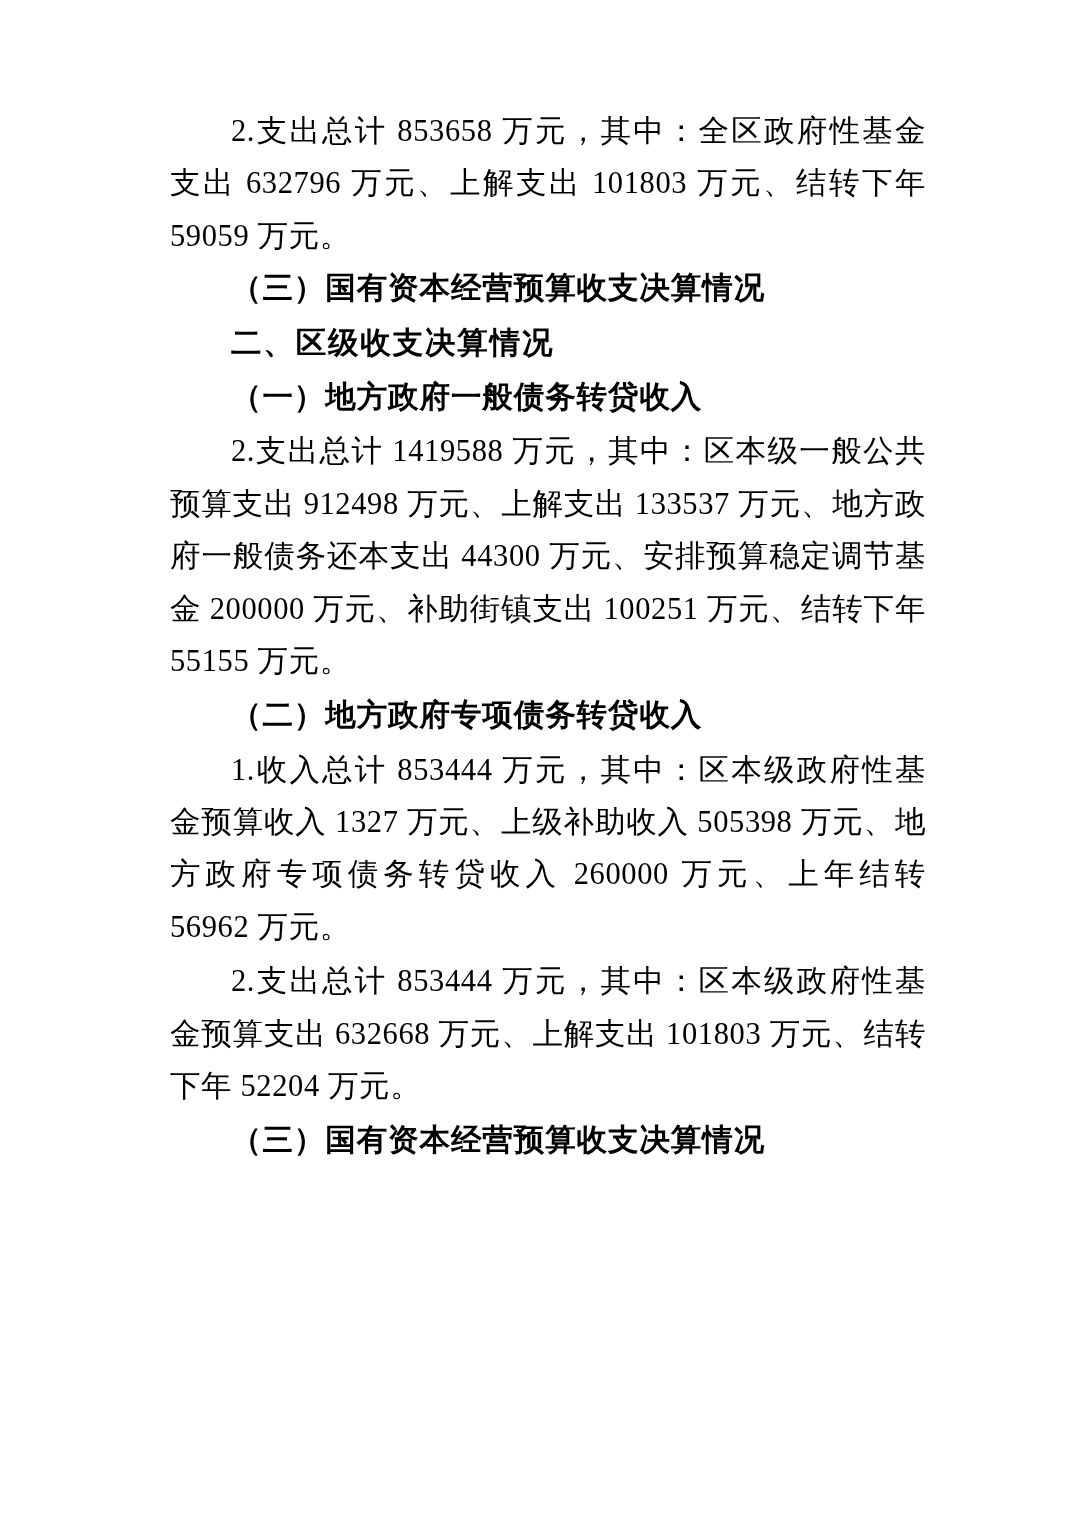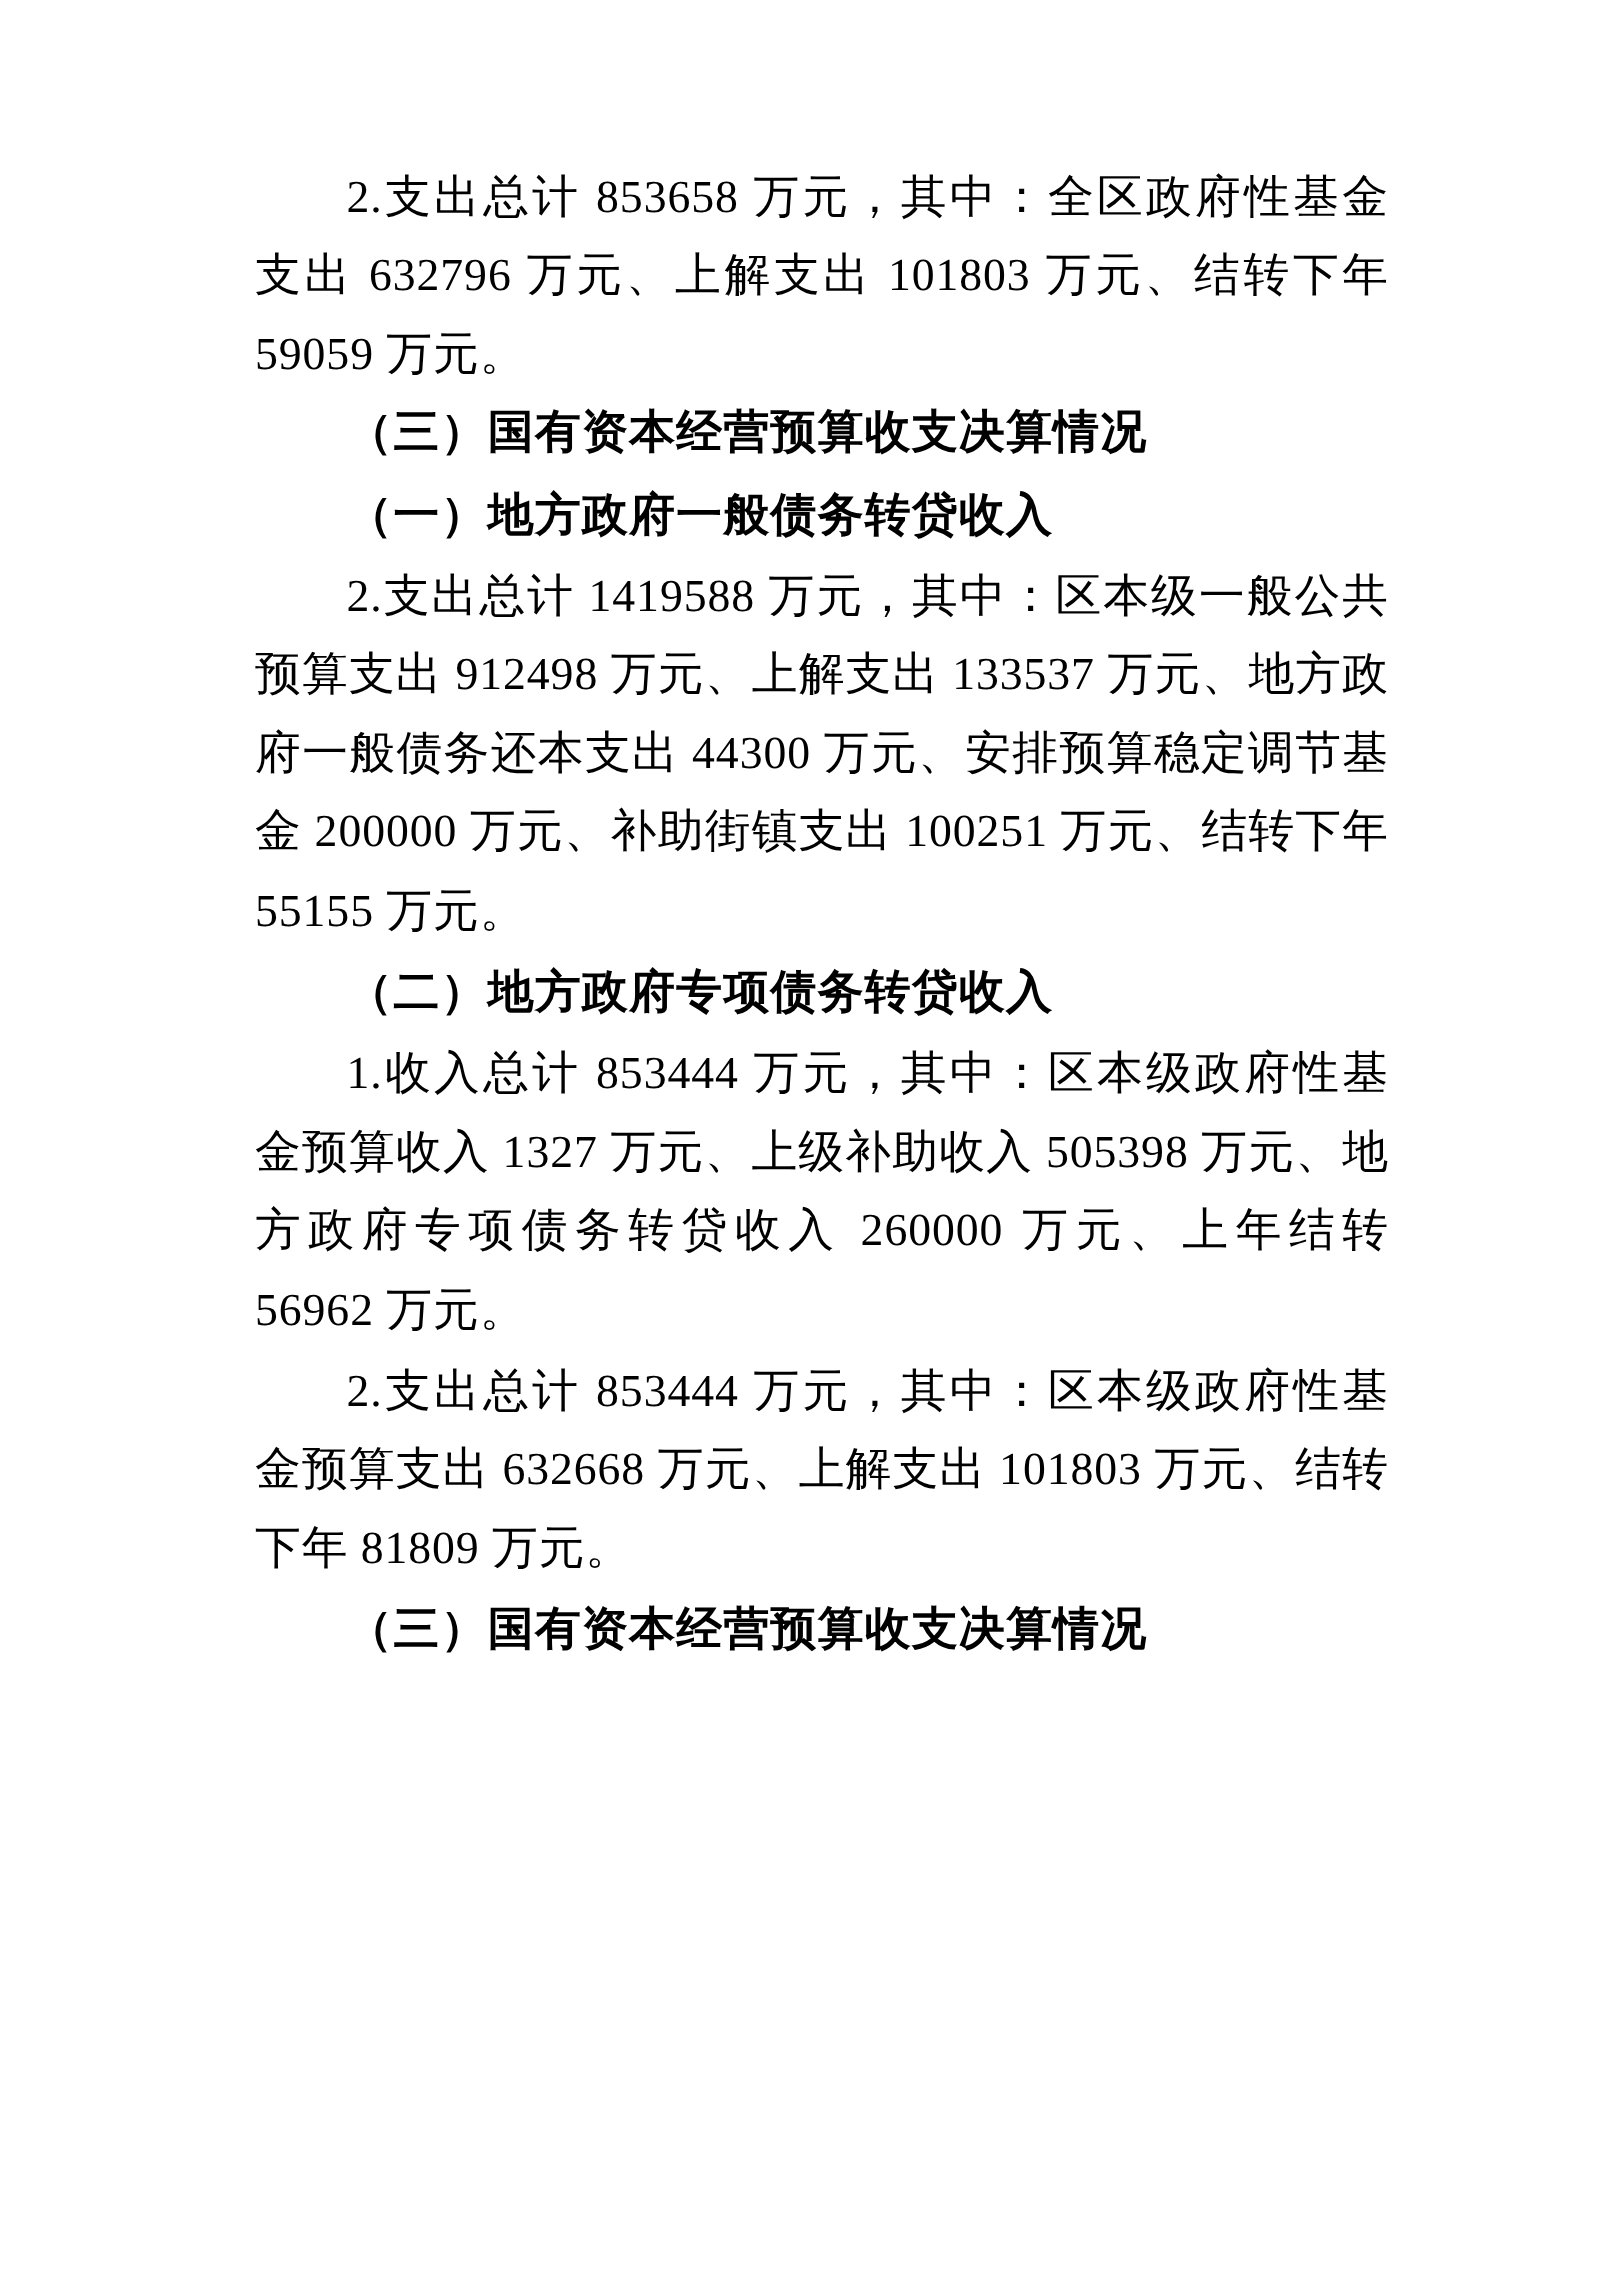--- a/index.html
+++ b/index.html
@@ -44,21 +44,22 @@
     margin-bottom: 0;
   }
 </style>
 </head>
 <body>
 
 <div class="page">
   <div class="doc-body">
     <p class="tight">2.支出总计 853658 万元，其中：全区政府性基金支出 632796 万元、上解支出 101803 万元、结转下年 59059 万元。</p>
     <p class="sub-heading">（三）国有资本经营预算收支决算情况</p>
+    <p class="heading">二、区级收支决算情况</p>
     <p class="sub-heading">（一）地方政府一般债务转贷收入</p>
     <p>2.支出总计 1419588 万元，其中：区本级一般公共预算支出 912498 万元、上解支出 133537 万元、地方政府一般债务还本支出 44300 万元、安排预算稳定调节基金 200000 万元、补助街镇支出 100251 万元、结转下年 55155 万元。</p>
     <p class="sub-heading">（二）地方政府专项债务转贷收入</p>
     <p>1.收入总计 853444 万元，其中：区本级政府性基金预算收入 1327 万元、上级补助收入 505398 万元、地方政府专项债务转贷收入 260000 万元、上年结转 56962 万元。</p>
-    <p>2.支出总计 853444 万元，其中：区本级政府性基金预算支出 632668 万元、上解支出 101803 万元、结转下年 81809 万元。</p>
+    <p>2.支出总计 853444 万元，其中：区本级政府性基金预算支出 632668 万元、上解支出 101803 万元、结转下年 52204 万元。</p>
     <p class="sub-heading">（三）国有资本经营预算收支决算情况</p>
 
   </div>
 </div>
 
 </body></html>

